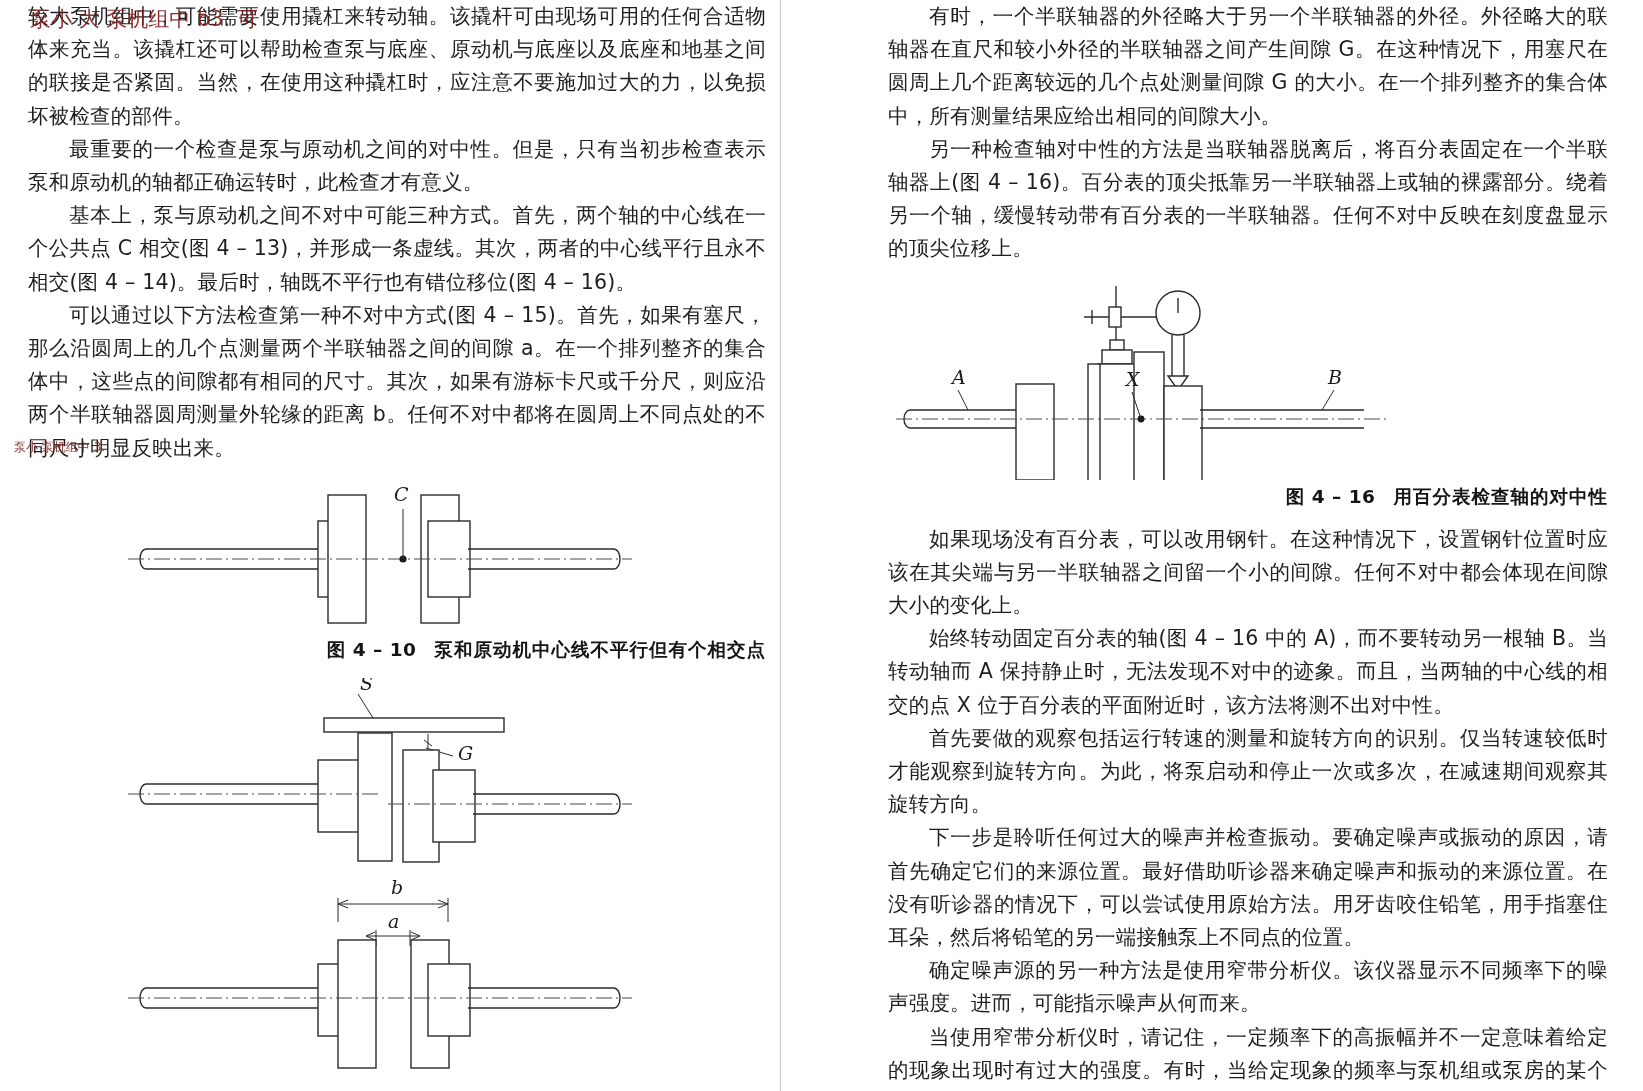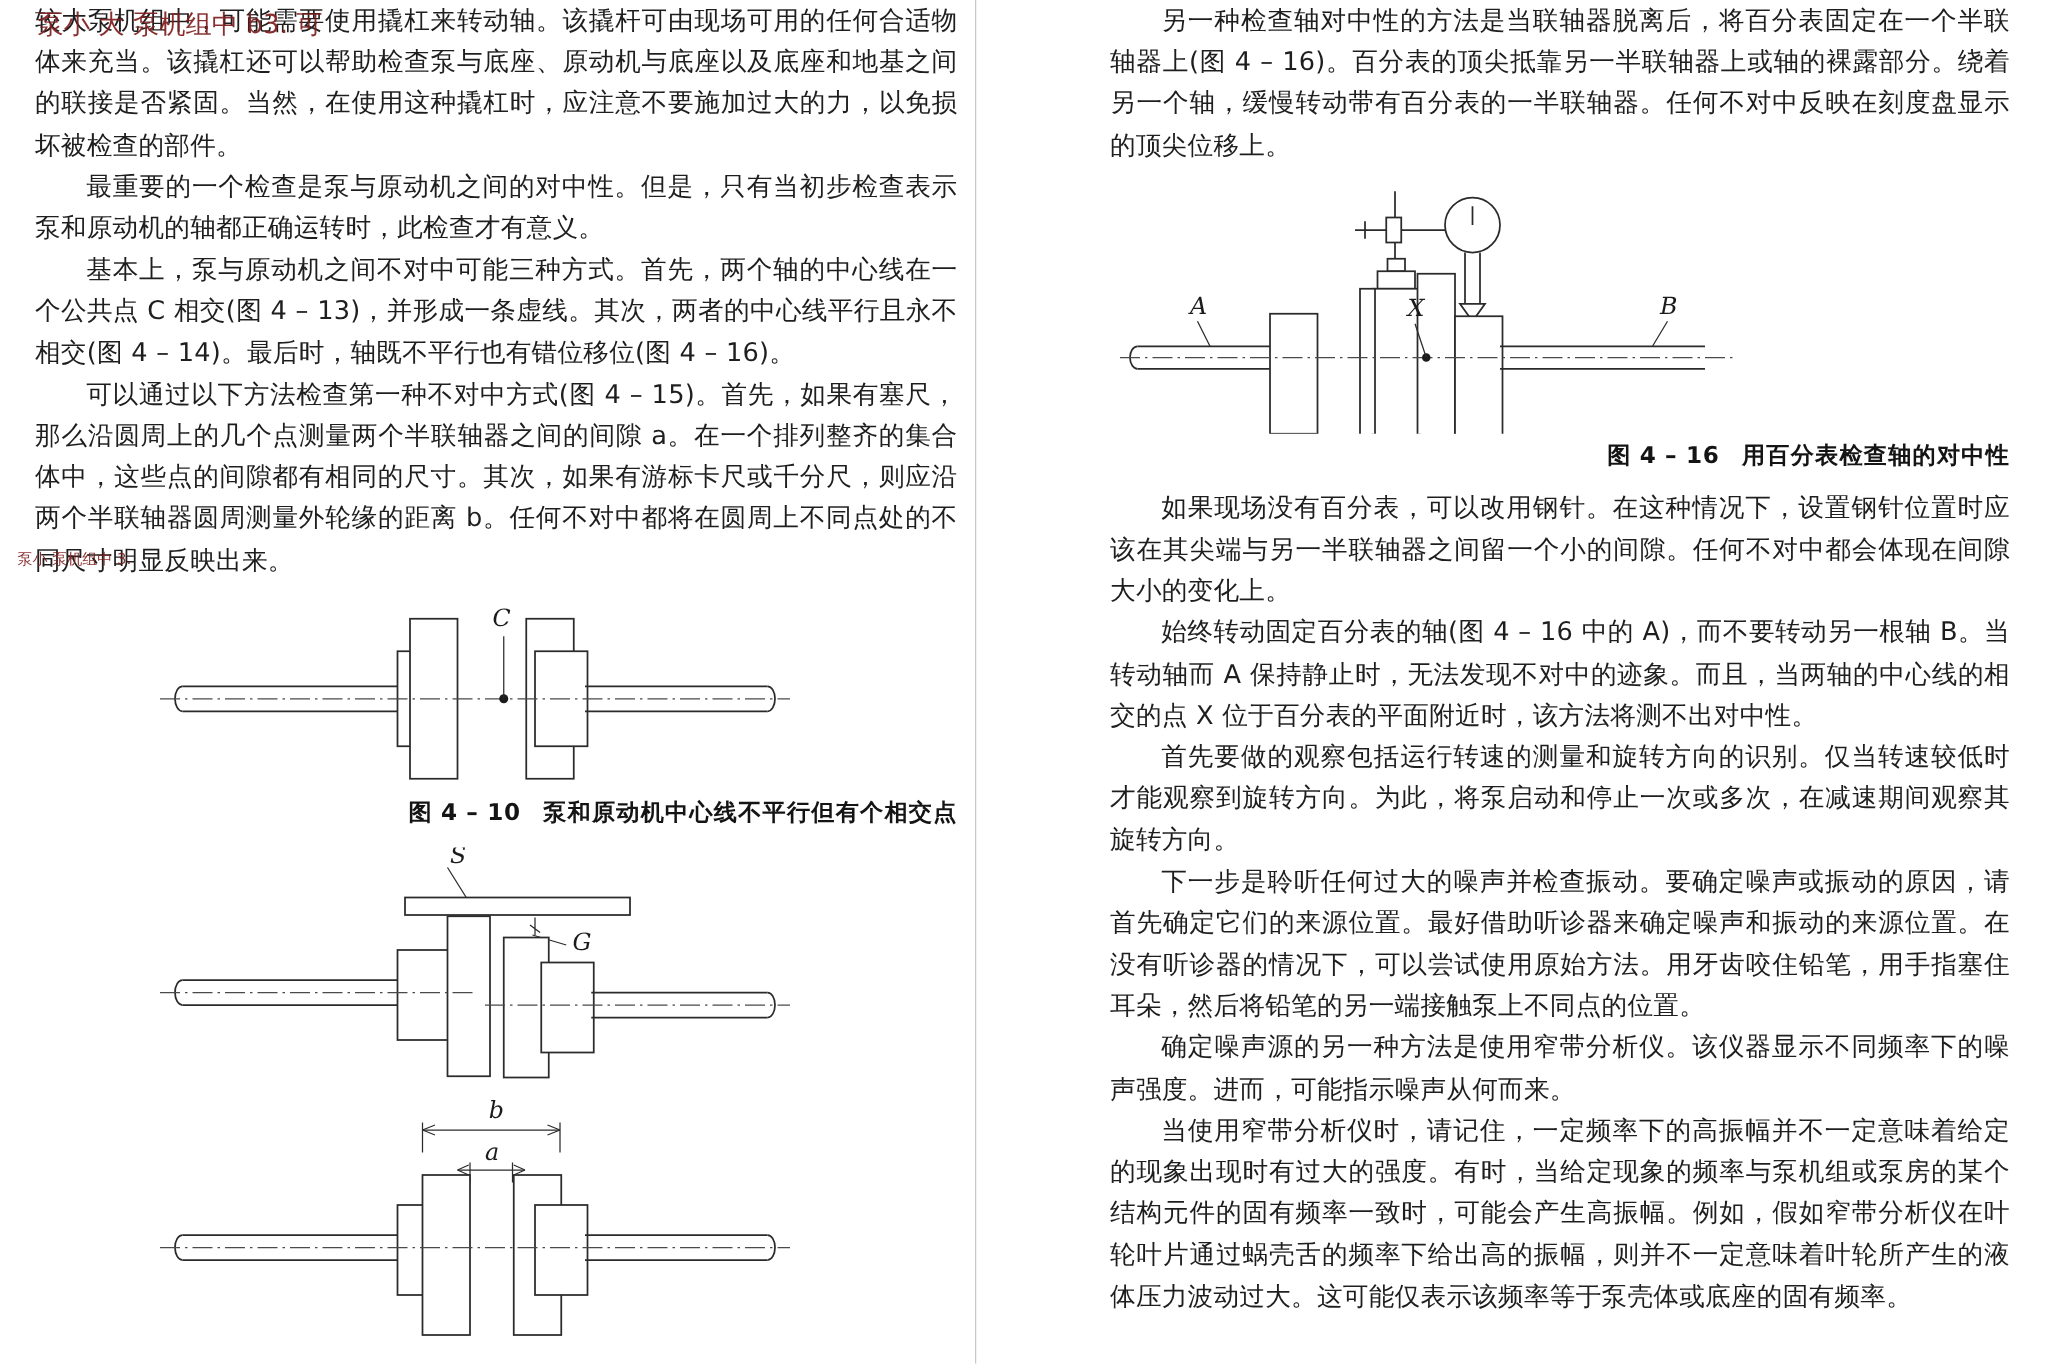--- a/index.html
+++ b/index.html
@@ -164,20 +164,21 @@
 
         <path class="axisline" d="M100 118 L604 118"></path>
       </svg>
 
     </div>
 
   </div>
 
   <div class="col col-right">
 
+    <p class="body indent">有时，一个半联轴器的外径略大于另一个半联轴器的外径。外径略大的联轴器在直尺和较小外径的半联轴器之间产生间隙 G。在这种情况下，用塞尺在圆周上几个距离较远的几个点处测量间隙 G 的大小。在一个排列整齐的集合体中，所有测量结果应给出相同的间隙大小。</p>
     <p class="body indent">另一种检查轴对中性的方法是当联轴器脱离后，将百分表固定在一个半联轴器上(图 4 – 16)。百分表的顶尖抵靠另一半联轴器上或轴的裸露部分。绕着另一个轴，缓慢转动带有百分表的一半联轴器。任何不对中反映在刻度盘显示的顶尖位移上。</p>
 
     <div class="figure" style="margin-top:14px;">
       <svg width="720" height="200" viewBox="0 0 720 200">
 
         <path class="ln" stroke-width="1.4" d="M228 6 L228 60"></path>
 
         <path class="ln" stroke-width="1.4" d="M196 37 L286 37"></path>
 
         <rect class="lnfill" stroke-width="1.4" x="221" y="27" width="12" height="20"></rect>

